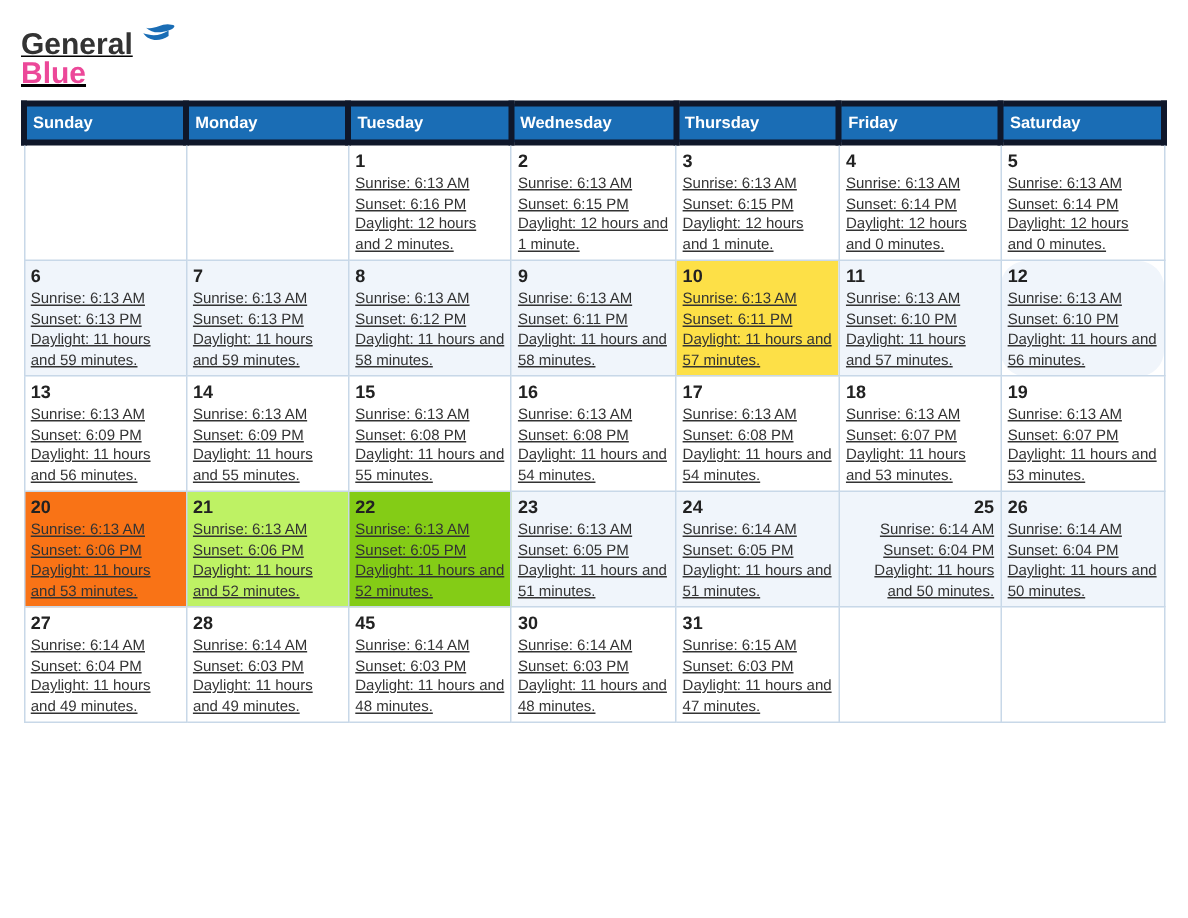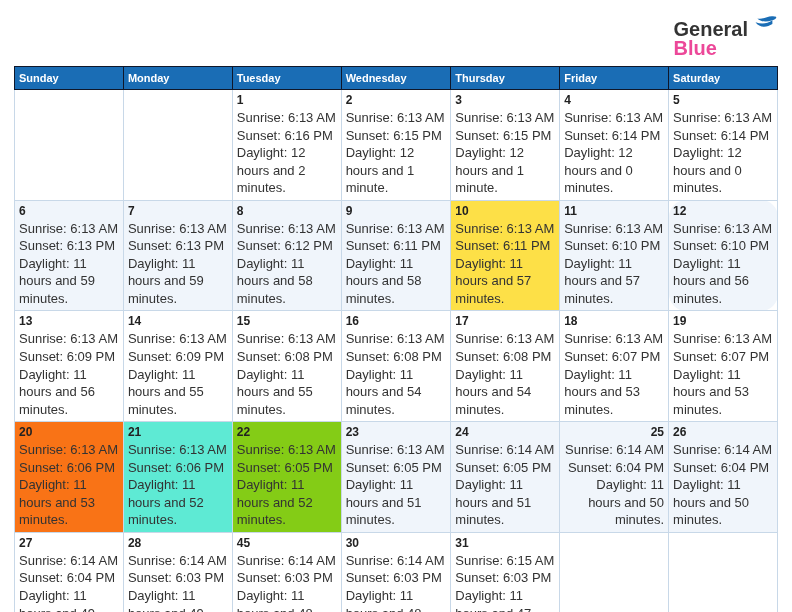--- a/index.html
+++ b/index.html
@@ -11,23 +11,24 @@
       padding: 0;
     }
     .page {
       width: 792px;
       min-height: 612px;
       background: #fff;
       padding: 10px 14px 14px 14px;
     }
     .header {
       display: flex;
-      justify-content: flex-end;
+      justify-content: flex-start;
       align-items: flex-start;
       margin-bottom: 6px;
+      text-decoration: underline;
     }
     .logo {
       display: flex;
       flex-direction: column;
       align-items: flex-start;
       margin-top: 4px;
     }
     .logo-bird {
       width: 30px;
       height: 22px;
@@ -56,21 +57,21 @@
       border-collapse: collapse;
       font-size: 10px;
     }
     .calendar th {
       background: #1a6db5;
       color: #fff;
       font-size: 11px;
       font-weight: bold;
       padding: 5px 4px;
       text-align: left;
-      border: 1px solid #0f172a;
+      border: 4px solid #0f172a;
     }
     .calendar td {
       border: 1px solid #c8d8e8;
       vertical-align: top;
       padding: 3px 4px;
       min-height: 70px;
       width: 113px;
       background: #fff;
     }
     .calendar tr:nth-child(even) td {
@@ -81,22 +82,23 @@
     }
     .day-number {
       font-size: 12px;
       font-weight: bold;
       color: #222;
       display: block;
       margin-bottom: 2px;
     }
     .day-info {
       color: #333;
-      font-size: 13px;
+      font-size: 10px;
       line-height: 1.35;
+      text-decoration: underline;
     }
     .empty-cell {
       background: #fff !important;
     }
   </style>
 </head>
 <body>
 
 <div class="page">
   <div class="header">
@@ -212,21 +214,21 @@
           <td>
             <span class="day-number">19</span>
             <div class="day-info">Sunrise: 6:13 AM<br>Sunset: 6:07 PM<br>Daylight: 11 hours and 53 minutes.</div>
           </td>
         </tr>
         <tr>
           <td style="background: #f97316;">
             <span class="day-number">20</span>
             <div class="day-info">Sunrise: 6:13 AM<br>Sunset: 6:06 PM<br>Daylight: 11 hours and 53 minutes.</div>
           </td>
-          <td style="background: #5eead4;">
+          <td style="background: #bef264;">
             <span class="day-number">21</span>
             <div class="day-info">Sunrise: 6:13 AM<br>Sunset: 6:06 PM<br>Daylight: 11 hours and 52 minutes.</div>
           </td>
           <td style="background: #84cc16;">
             <span class="day-number">22</span>
             <div class="day-info">Sunrise: 6:13 AM<br>Sunset: 6:05 PM<br>Daylight: 11 hours and 52 minutes.</div>
           </td>
           <td style="background: rgb(240, 245, 251);">
             <span class="day-number">23</span>
             <div class="day-info">Sunrise: 6:13 AM<br>Sunset: 6:05 PM<br>Daylight: 11 hours and 51 minutes.</div>

